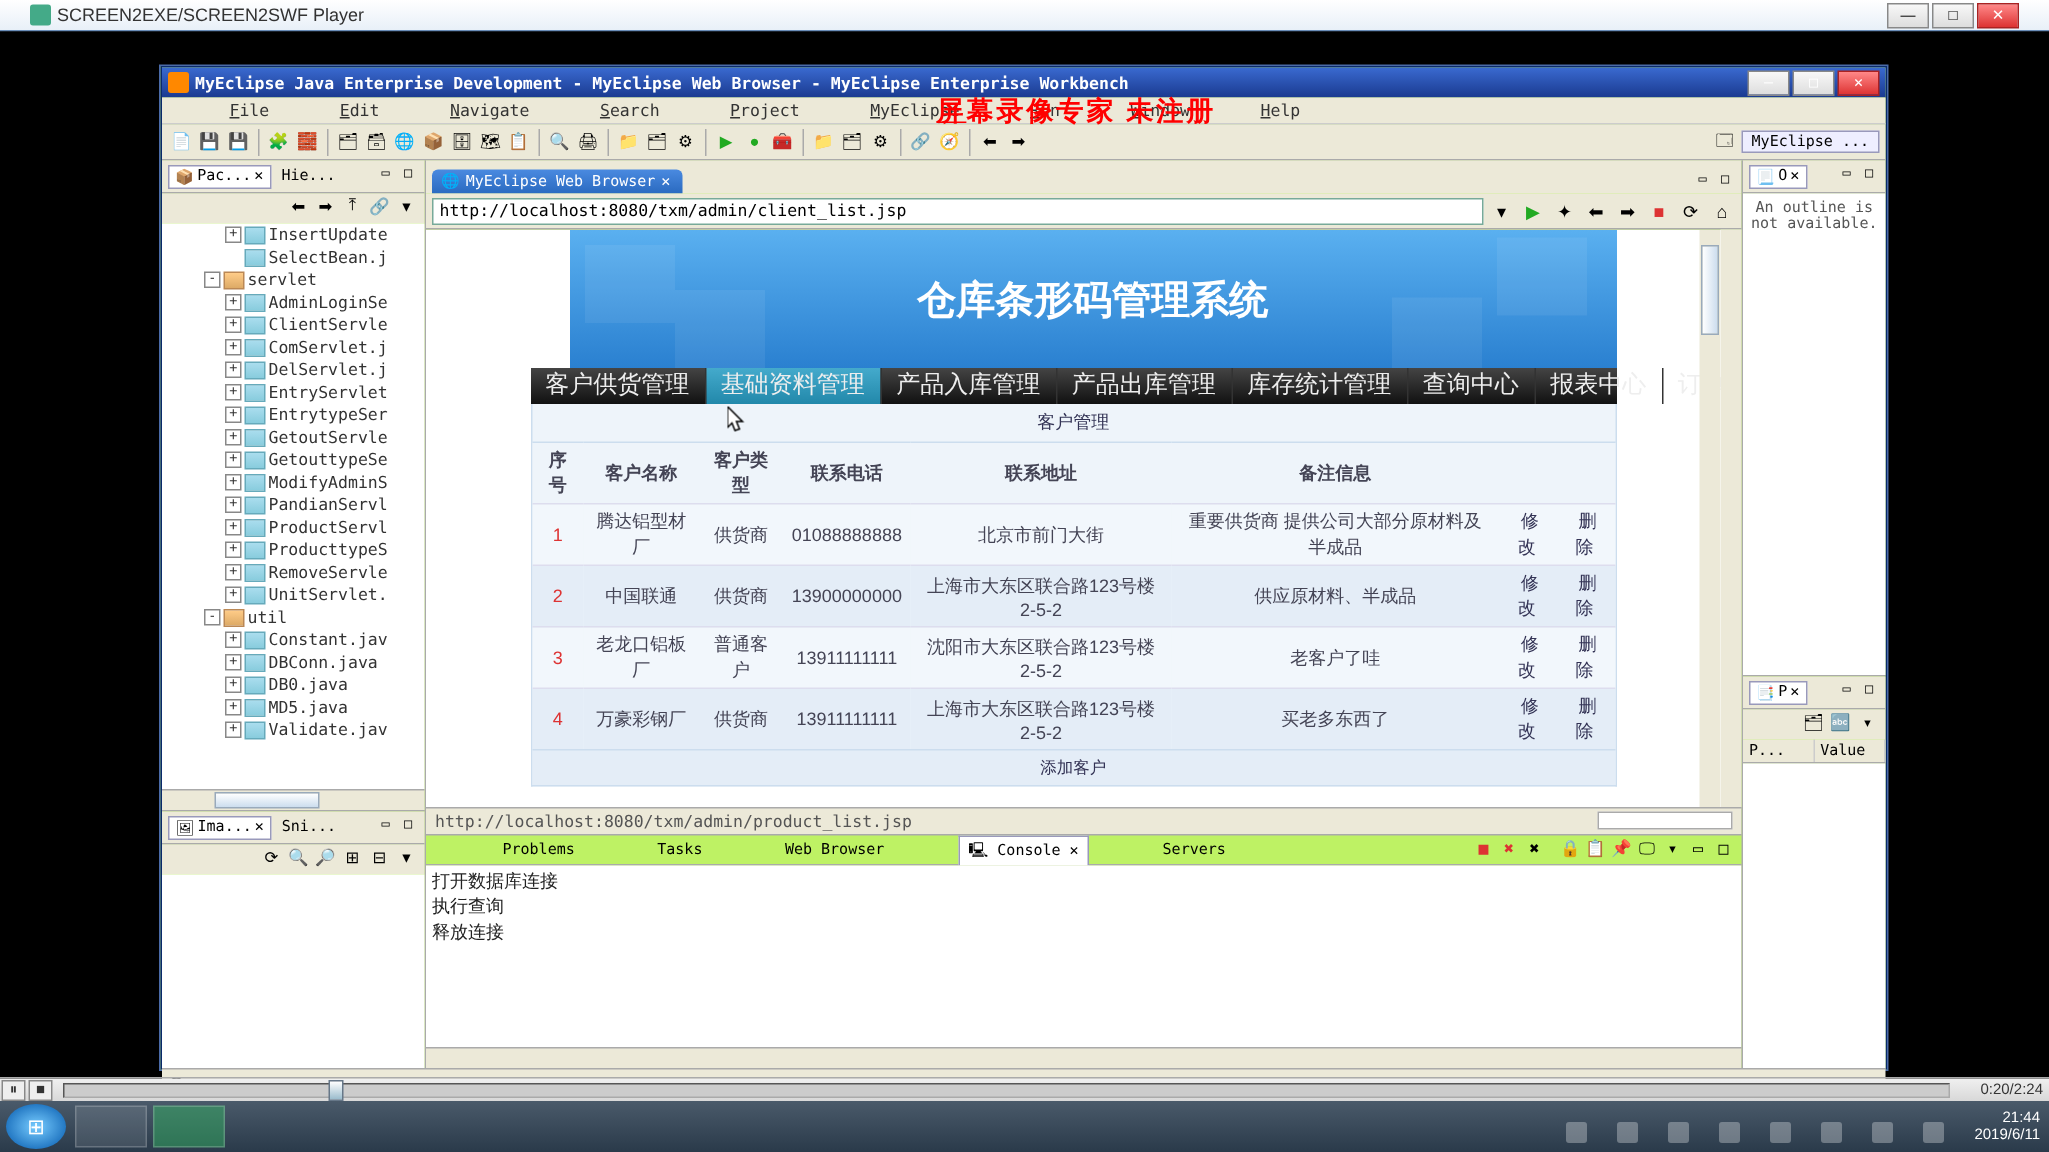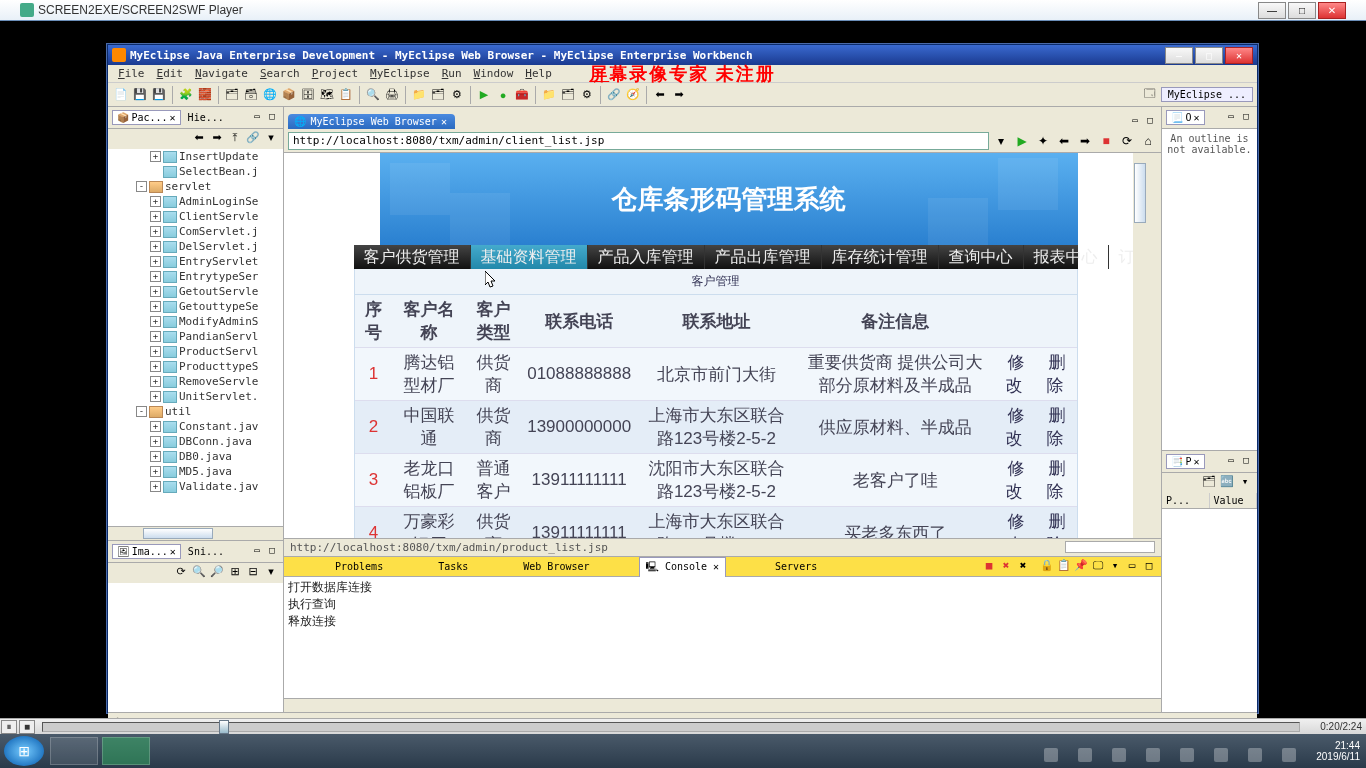--- a/index.html
+++ b/index.html
@@ -18,26 +18,26 @@
 .player-controls .thumb { width: 10px; height: 14px; background: linear-gradient(#fff,#9bc); border: 1px solid #678; position: absolute; top: -3px; left: 14%; }
 .player-controls .time { width: 60px; text-align: right; padding-right: 4px; }
 .taskbar { position: absolute; bottom: 0; left: 0; right: 0; height: 34px; background: linear-gradient(#4a5a6a,#2a3a4a); display: flex; align-items: center; }
 .taskbar .start { width: 40px; height: 30px; border-radius: 50%; background: radial-gradient(#7cf,#05a); margin: 0 4px; cursor: pointer; display:flex;align-items:center;justify-content:center;color:#fff;font-size:14px; }
 .taskbar .tbtn { width: 48px; height: 28px; background: rgba(255,255,255,.1); margin: 0 2px; border: 1px solid rgba(255,255,255,.2); cursor: pointer; }
 .taskbar .spacer { flex: 1; }
 .taskbar .tray { display: flex; align-items: flex-end; color: #fff; font-size: 10px; padding: 0 6px; gap: 20px; }
 .taskbar .clock { text-align: right; line-height: 11px; }
 .tray-icon { width: 14px; height: 14px; background: rgba(255,255,255,.3); border-radius: 2px; }
 
-.eclipse-window { position: absolute; top: 23px; left: 107px; width: 1151px; height: 669px; background: #fde047; border: 1px solid #0a2a6a; box-shadow: 0 0 0 1px #4a6aa8; }
+.eclipse-window { position: absolute; top: 23px; left: 107px; width: 1151px; height: 669px; background: #bef264; border: 1px solid #0a2a6a; box-shadow: 0 0 0 1px #4a6aa8; }
 .eclipse-titlebar { height: 20px; background: linear-gradient(#3a6ad0,#1a3a90); display: flex; align-items: center; padding: 0 4px; color: #fff; font-family: Fixedsys, monospace; font-size: 11px; }
 .eclipse-titlebar .eicon { width: 14px; height: 14px; background: #f80; border-radius: 2px; margin-right: 4px; }
 .eclipse-titlebar .etitle { flex: 1; font-weight: bold; }
 .menu-bar { height: 18px; background: #ece9d8; display: flex; align-items: center; padding: 0 4px; font-family: Fixedsys, monospace; font-size: 11px; color: #333; border-bottom: 1px solid #ccc; position: relative; }
-.menu-bar span { padding: 0 6px; cursor: pointer; }
+.menu-bar span { padding: 0 6px; cursor: pointer; margin-left: 35px; }
 .menu-bar span:first-letter { text-decoration: underline; }
 .watermark { position: absolute; left: 50%; transform: translateX(-50%); color: #f00; font-weight: bold; font-family: SimSun, serif; font-size: 18px; letter-spacing: 2px; pointer-events: none; }
 .toolbar { height: 24px; background: #ece9d8; border-bottom: 1px solid #aaa; display: flex; align-items: center; padding: 0 4px; gap: 1px; }
 .toolbar .tico { width: 18px; height: 18px; border: 1px solid transparent; display:inline-flex;align-items:center;justify-content:center; cursor: pointer; font-size: 11px; }
 .toolbar .sep { width: 1px; height: 18px; background: #aaa; margin: 0 3px; }
 .persp { margin-left: auto; display: flex; align-items: center; gap: 2px; }
 .persp .pbadge { padding: 1px 6px; border: 1px solid #99b; background: #eef; font-family: Fixedsys, monospace; font-size: 10px; cursor: pointer; }
 
 .ide-body { display: flex; height: calc(100% - 20px - 18px - 24px); }
 .left-col { width: 176px; display: flex; flex-direction: column; border-right: 1px solid #aaa; }
@@ -72,21 +72,21 @@
 .vscroll-fake { position: absolute; right: 0; top: 0; bottom: 0; width: 14px; background: #ece9d8; }
 .vscroll-fake .vthumb { position: absolute; top: 10px; left: 1px; right: 1px; height: 60px; background: linear-gradient(90deg,#fff,#cde); border: 1px solid #9ab; }
 .webapp { width: 724px; margin: 0 auto; }
 .webapp-header { height: 92px; background: linear-gradient(#5ab0f0,#2a80d0); display: flex; align-items: center; justify-content: center; color: #fff; font-size: 26px; font-weight: bold; font-family: SimHei, sans-serif; position: relative; overflow: hidden; margin-left: 26px; }
 .hex { position: absolute; width: 60px; height: 52px; background: rgba(255,255,255,.07); transform: rotate(0deg); }
 .webapp-nav { height: 24px; background: linear-gradient(#444,#111); display: flex; }
 .webapp-nav .nitem { flex: 0 0 auto; padding: 0 10px; color: #eee; font-size: 16px; line-height: 24px; cursor: pointer; border-right: 1px solid #333; }
 .webapp-nav .nitem.active { background: linear-gradient(#4ac,#28a); }
 .webapp-body { background: #eef4fa; border: 1px solid #cde; border-top: none; }
 .section-title { text-align: center; padding: 4px; color: #335; font-size: 12px; }
-table { width: 100%; border-collapse: collapse; font-size: 17px; }
+table { width: 100%; border-collapse: collapse; font-size: 12px; }
 th, td { padding: 3px 6px; text-align: center; color: #445; }
 tbody tr { border-top: 1px solid #dde; }
 tbody tr:nth-child(even) { background: #e4edf7; }
 tbody tr:nth-child(odd) { background: #f2f7fc; }
 thead { background: #eef4fa; border-top: 1px solid #cde; border-bottom: 1px solid #cde; }
 .idx { color: #d33; }
 .action-link { color: #335; cursor: pointer; padding: 0 2px; }
 .add-row { text-align: center; padding: 4px; background: #e4edf7; color: #335; border-top: 1px solid #cde; }
 .status-url { height: 18px; background: #ece9d8; border-top: 1px solid #aaa; font-family: Fixedsys, monospace; font-size: 11px; color: #555; padding: 2px 6px; display: flex; }
 .status-url .progress-box { width: 90px; height: 12px; border: 1px solid #aaa; background: #fff; margin-left: auto; }

